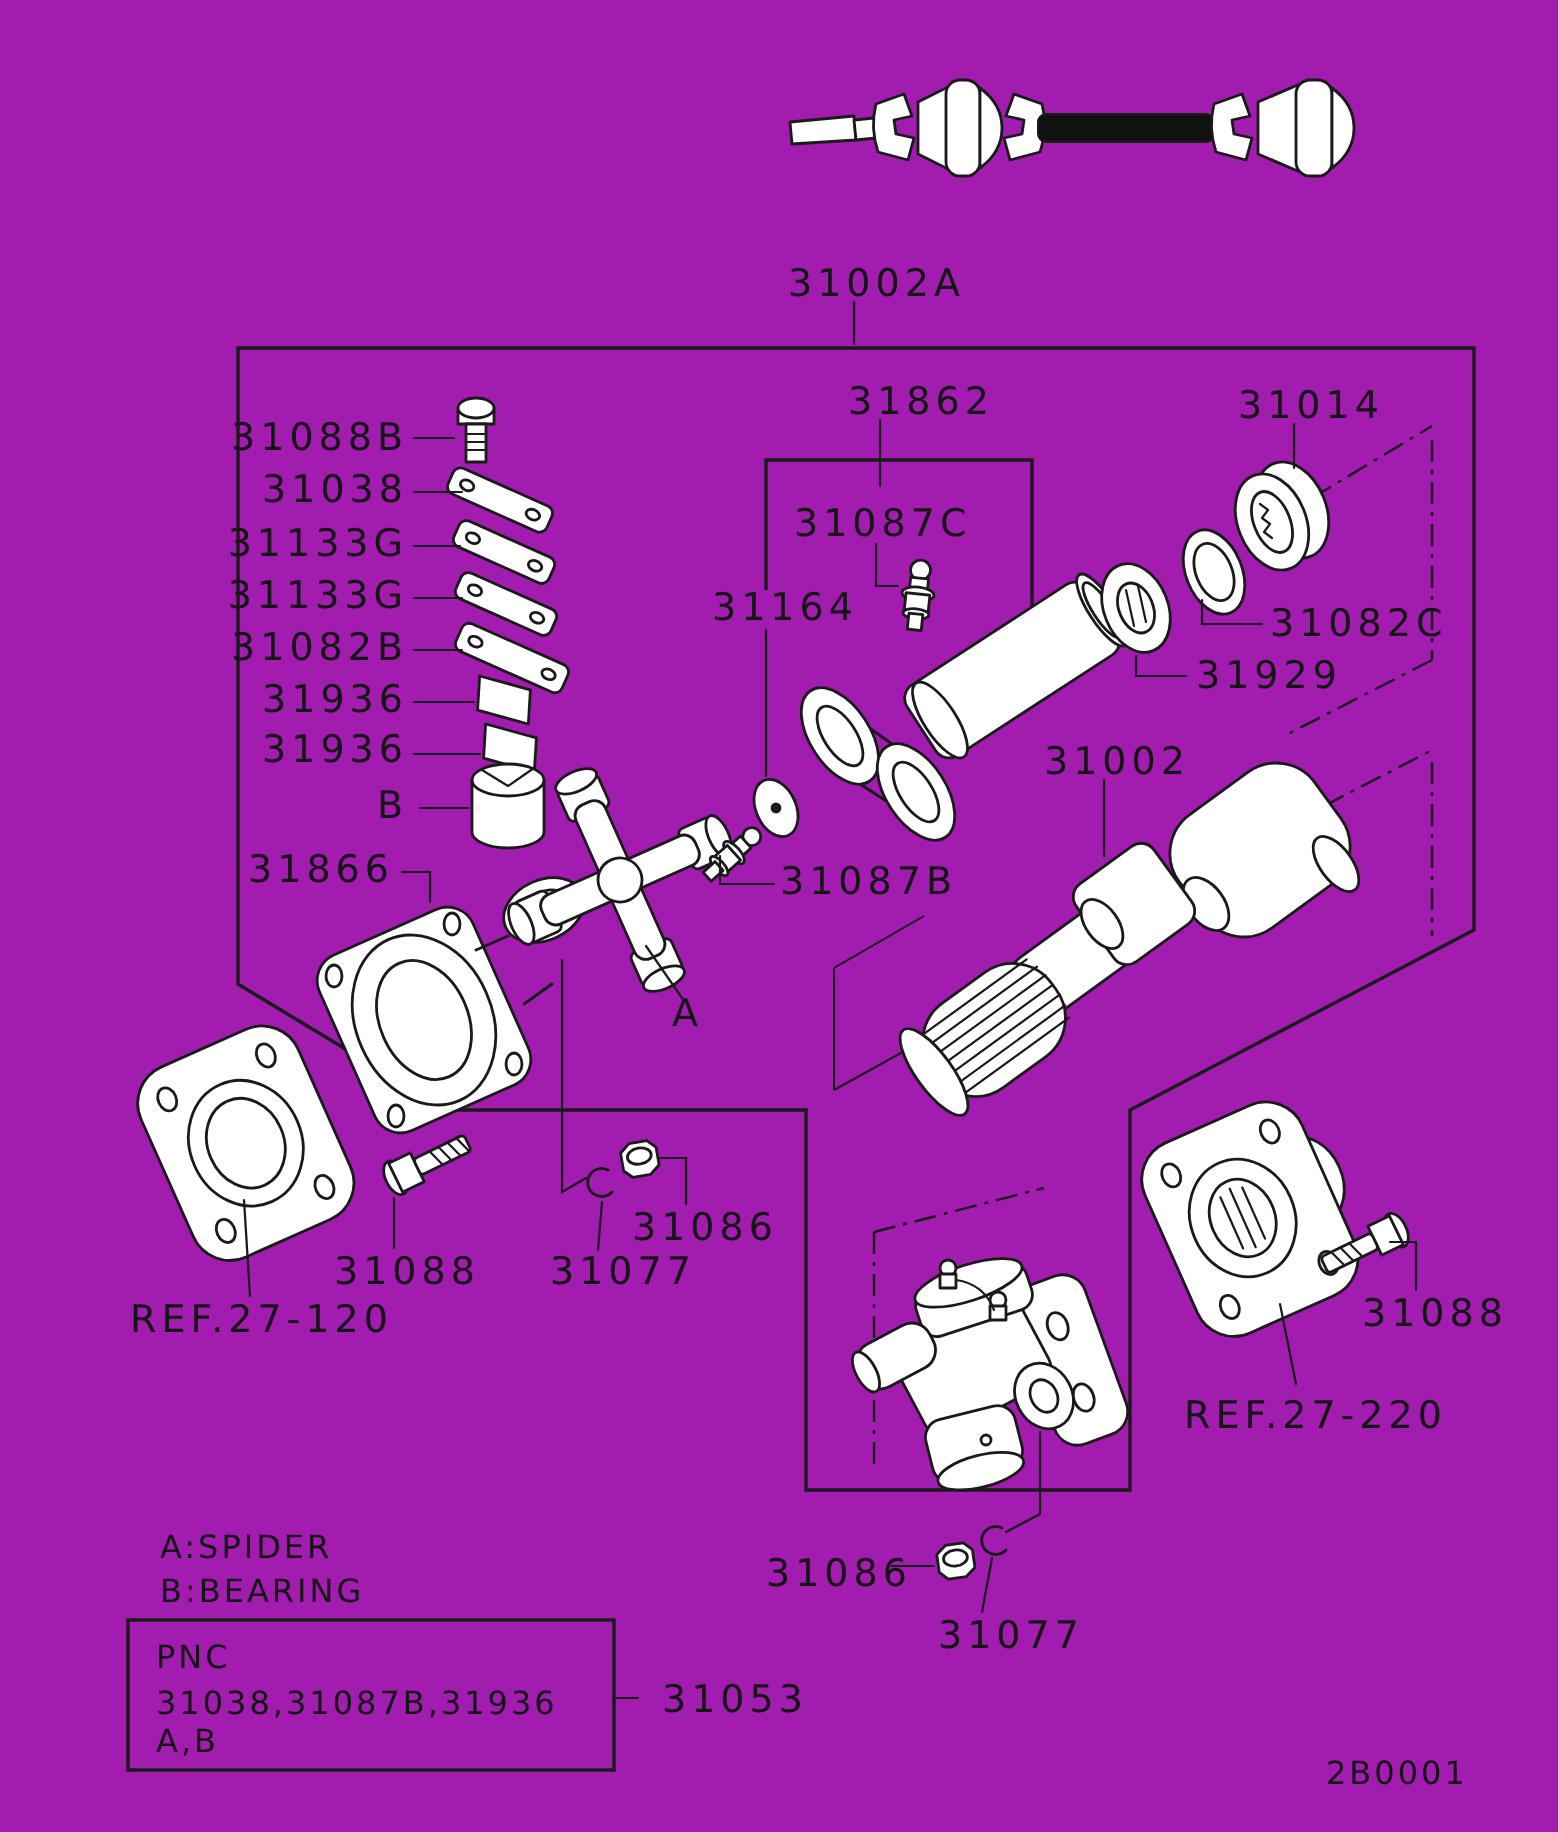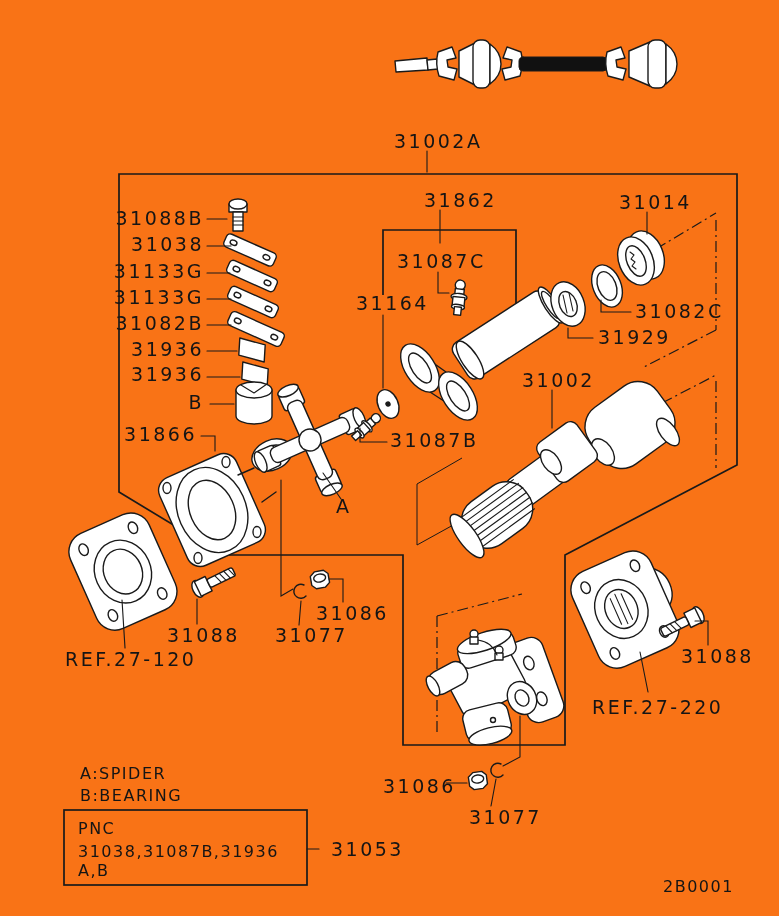--- a/index.html
+++ b/index.html
@@ -1,16 +1,16 @@
 <!DOCTYPE html>
 <html><head>
 <meta charset="utf-8">
 <style>
   html,body{margin:0;padding:0;background:#fff;}
-  .stage{position:relative;width:779px;height:916px;background:#f97316;overflow:hidden;
+  .stage{position:relative;width:779px;height:916px;background:#a21caf;overflow:hidden;
          font-family:"DejaVu Sans",sans-serif;}
   svg{display:block}
   .ln{stroke:#1a1a1a;fill:none;stroke-width:1.4;stroke-linecap:round;stroke-linejoin:round}
   .fw{fill:#ffffff;stroke:#1a1a1a;stroke-width:1.4;stroke-linejoin:round}
   .fb{fill:#111111;stroke:#1a1a1a;stroke-width:1}
   .ld{stroke:#1a1a1a;fill:none;stroke-width:1.1;stroke-linecap:round}
   .bx{stroke:#1a1a1a;fill:none;stroke-width:1.7;stroke-linejoin:miter}
   .ph{stroke:#1a1a1a;fill:none;stroke-width:1.2;stroke-dasharray:11 4 2 4}
   .thin{stroke:#1a1a1a;fill:none;stroke-width:1}
   text{fill:#151515}

